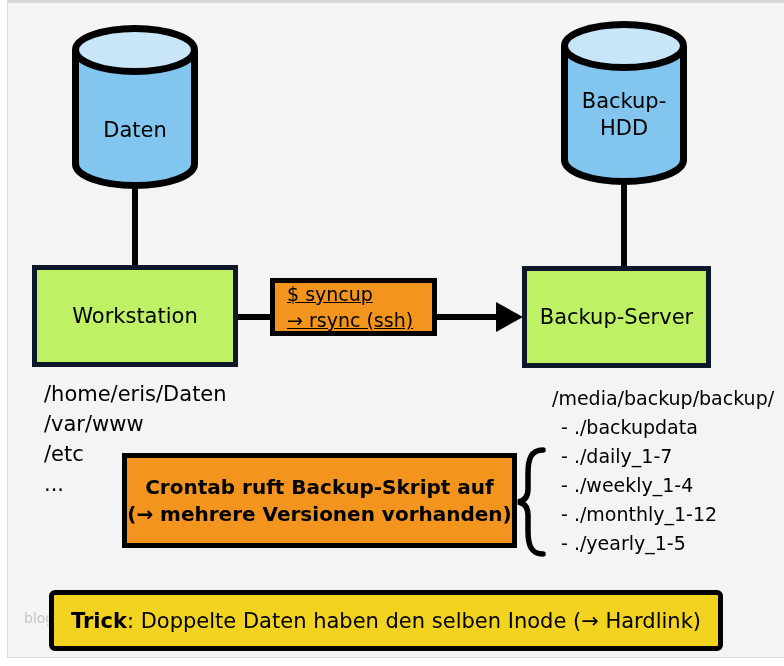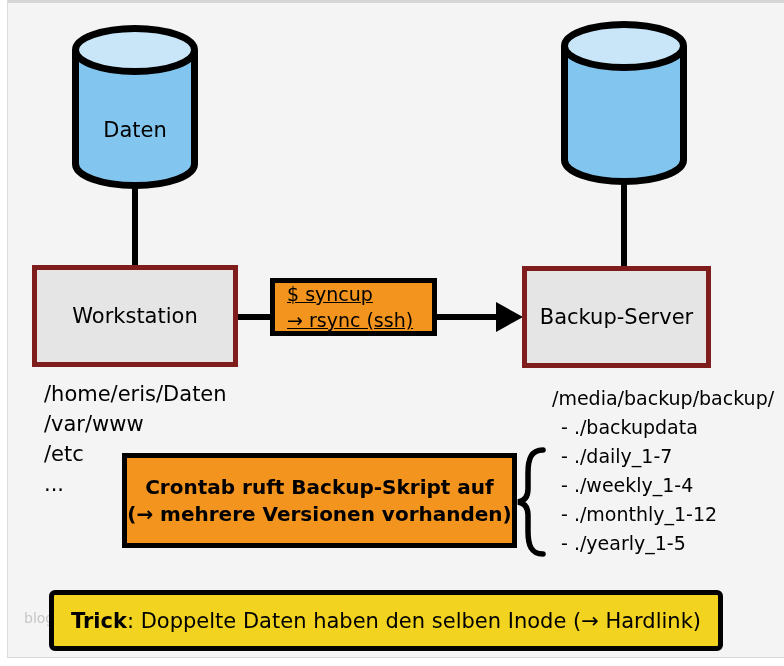--- a/index.html
+++ b/index.html
@@ -23,21 +23,21 @@
     border-left:27px solid #000;
   }
   
   .cylinder{z-index:2;}
   .cyl-label{
     position:absolute;left:0;right:0;text-align:center;
     font-size:21px;line-height:27px;color:#000;
   }
   
   .node-box{
-    z-index:2;background:#e5e5e5;border:5px solid #7f1d1d;
+    z-index:2;background:#bef264;border:5px solid #0f172a;
     display:flex;align-items:center;justify-content:center;
     font-size:21px;box-sizing:border-box;
   }
   .note-box{
     z-index:2;background:#f2941d;border:5px solid #000;
     display:flex;flex-direction:column;justify-content:center;
     box-sizing:border-box;
   }
   .syncup{font-size:19px;line-height:26px;padding-left:12px;}
   .crontab{font-size:20px;line-height:27px;align-items:center;}
@@ -73,20 +73,24 @@
       <ellipse cx="63" cy="25" rx="59.5" ry="21.5" fill="#c9e5f8" stroke="#000" stroke-width="7"></ellipse>
     </svg>
     <div class="cyl-label" style="top:92px;">Daten</div>
   </div>
 
   <div class="abs cylinder" style="left:561px;top:21px;width:126px;height:166px;">
     <svg width="126" height="166" viewBox="0 0 126 166">
       <path d="M 3.5,25 L 3.5,139 A 59.5,21.5 0 0 0 122.5,139 L 122.5,25" fill="#82c5ee" stroke="#000" stroke-width="7"></path>
       <ellipse cx="63" cy="25" rx="59.5" ry="21.5" fill="#c9e5f8" stroke="#000" stroke-width="7"></ellipse>
     </svg>
+    <div class="cyl-label" style="top:67px;">
+      <div>Backup-</div>
+      <div>HDD</div>
+    </div>
   </div>
 
   <div class="abs node-box" style="left:32px;top:265px;width:206px;height:102px;">
     <span>Workstation</span>
   </div>
 
   <div class="abs node-box" style="left:522px;top:266px;width:189px;height:102px;">
     <span>Backup-Server</span>
   </div>
 

